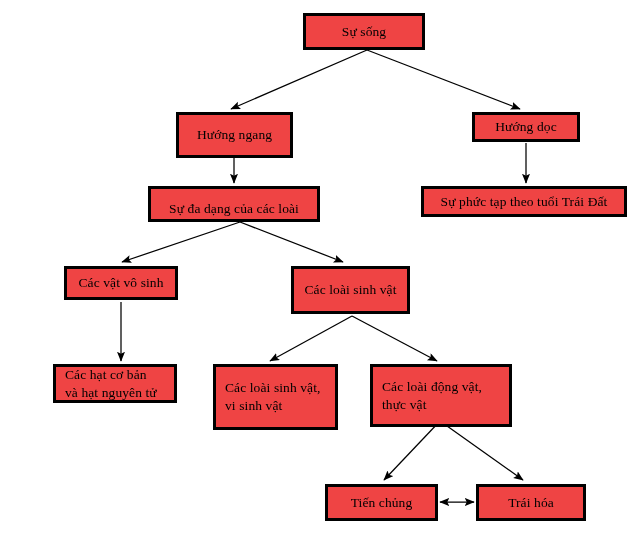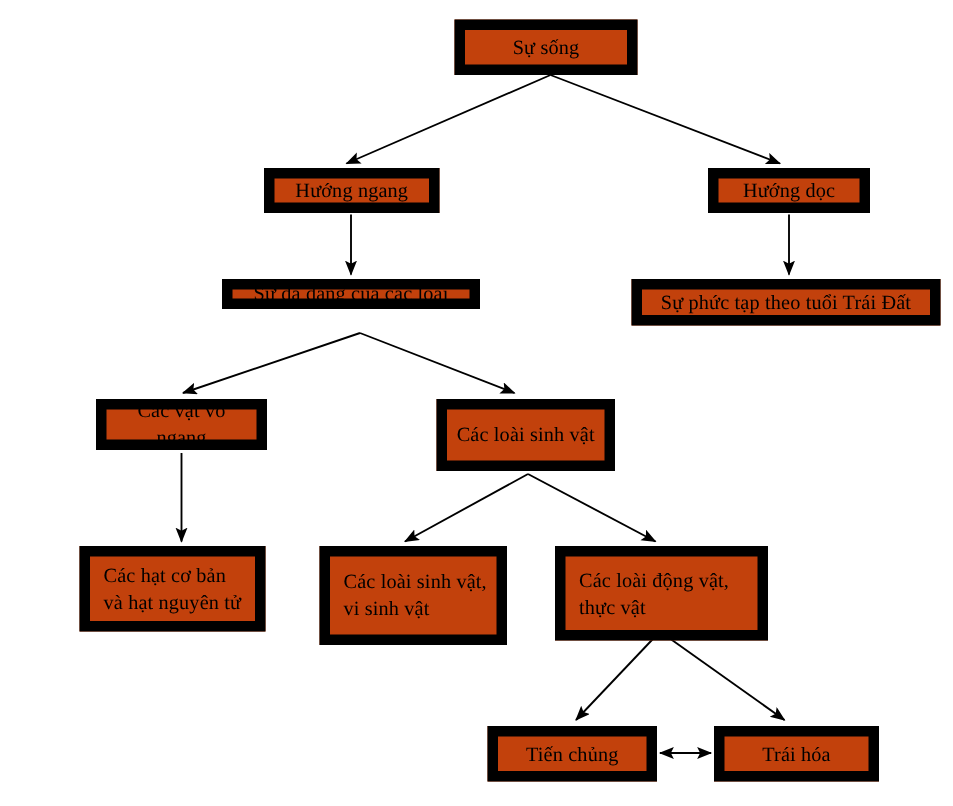--- a/index.html
+++ b/index.html
@@ -22,22 +22,22 @@
   svg.flow-canvas {
     position: absolute;
     top: 0;
     left: 0;
     width: 635px;
     height: 537px;
   }
   .node-box {
     position: absolute;
     box-sizing: border-box;
-    border: 7px solid #ec4899;
-    background: #c2410c;
+    border: 3px solid #ec4899;
+    background: #ef4444;
     display: flex;
     align-items: center;
     justify-content: center;
     color: #000000;
     font-size: 13.5px;
     line-height: 1.32;
     letter-spacing: 0.1px;
     white-space: pre-line;
     text-align: center;
     padding: 1px 6px;
@@ -78,27 +78,27 @@
         <line x1="352" y1="316" x2="270" y2="361" class="edge-line" stroke="#000000" marker-end="url(#arrowhead-end)"></line>
         <line x1="352" y1="316" x2="437" y2="361" class="edge-line" stroke="#000000" marker-end="url(#arrowhead-end)"></line>
         <line x1="440" y1="421" x2="384" y2="480" class="edge-line" stroke="#000000" marker-end="url(#arrowhead-end)"></line>
         <line x1="440" y1="421" x2="523" y2="480" class="edge-line" stroke="#000000" marker-end="url(#arrowhead-end)"></line>
         <line x1="440" y1="502" x2="474" y2="502" class="edge-line" stroke="#000000" marker-end="url(#arrowhead-end)" marker-start="url(#arrowhead-start)"></line>
       </g>
   </svg>
 
   <div id="node-layer">
       <div class="node-box" style="left: 303px; top: 13px; width: 122px; height: 37px; color: rgb(0, 0, 0); border-color: rgb(0, 0, 0);"><span>Sự sống</span></div>
-      <div class="node-box" style="left: 176px; top: 112px; width: 117px; height: 30px; color: rgb(0, 0, 0); border-color: rgb(0, 0, 0);"><span>Hướng ngang</span></div>
+      <div class="node-box" style="left: 176px; top: 112px; width: 117px; height: 46px; color: rgb(0, 0, 0); border-color: rgb(0, 0, 0);"><span>Hướng ngang</span></div>
       <div class="node-box" style="left: 472px; top: 112px; width: 108px; height: 30px; color: rgb(0, 0, 0); border-color: rgb(0, 0, 0); text-align: center;"><span>Hướng dọc</span></div>
-      <div class="node-box" style="left: 148px; top: 186px; width: 172px; height: 20px; color: rgb(0, 0, 0); border-color: rgb(0, 0, 0);"><span>Sự đa dạng của các loài</span></div>
+      <div class="node-box" style="left: 148px; top: 186px; width: 172px; height: 36px; color: rgb(0, 0, 0); border-color: rgb(0, 0, 0); align-items: flex-end;"><span>Sự đa dạng của các loài</span></div>
       <div class="node-box" style="left: 421px; top: 186px; width: 206px; height: 31px; color: rgb(0, 0, 0); border-color: rgb(0, 0, 0);"><span>Sự phức tạp theo tuổi Trái Đất</span></div>
-      <div class="node-box" style="left: 64px; top: 266px; width: 114px; height: 34px; color: rgb(0, 0, 0); border-color: rgb(0, 0, 0);"><span>Các vật vô ngang</span></div>
+      <div class="node-box" style="left: 64px; top: 266px; width: 114px; height: 34px; color: rgb(0, 0, 0); border-color: rgb(0, 0, 0);"><span>Các vật vô sinh</span></div>
       <div class="node-box" style="left: 291px; top: 266px; width: 119px; height: 48px; color: rgb(0, 0, 0); border-color: rgb(0, 0, 0);"><span>Các loài sinh vật</span></div>
-      <div class="node-box align-left" style="left: 53px; top: 364px; width: 124px; height: 57px; color: rgb(0, 0, 0); border-color: rgb(0, 0, 0);"><span>Các hạt cơ bản
+      <div class="node-box align-left" style="left: 53px; top: 364px; width: 124px; height: 39px; color: rgb(0, 0, 0); border-color: rgb(0, 0, 0);"><span>Các hạt cơ bản
 và hạt nguyên tử</span></div>
       <div class="node-box align-left" style="left: 213px; top: 364px; width: 125px; height: 66px; color: rgb(0, 0, 0); border-color: rgb(0, 0, 0);"><span>Các loài sinh vật,
 vi sinh vật</span></div>
       <div class="node-box align-left" style="left: 370px; top: 364px; width: 142px; height: 63px; color: rgb(0, 0, 0); border-color: rgb(0, 0, 0);"><span>Các loài động vật,
 thực vật</span></div>
       <div class="node-box" style="left: 325px; top: 484px; width: 113px; height: 37px; color: rgb(0, 0, 0); border-color: rgb(0, 0, 0);"><span>Tiến chủng</span></div>
       <div class="node-box" style="left: 476px; top: 484px; width: 110px; height: 37px; color: rgb(0, 0, 0); border-color: rgb(0, 0, 0);"><span>Trái hóa</span></div>
     </div>
 
 </div>

